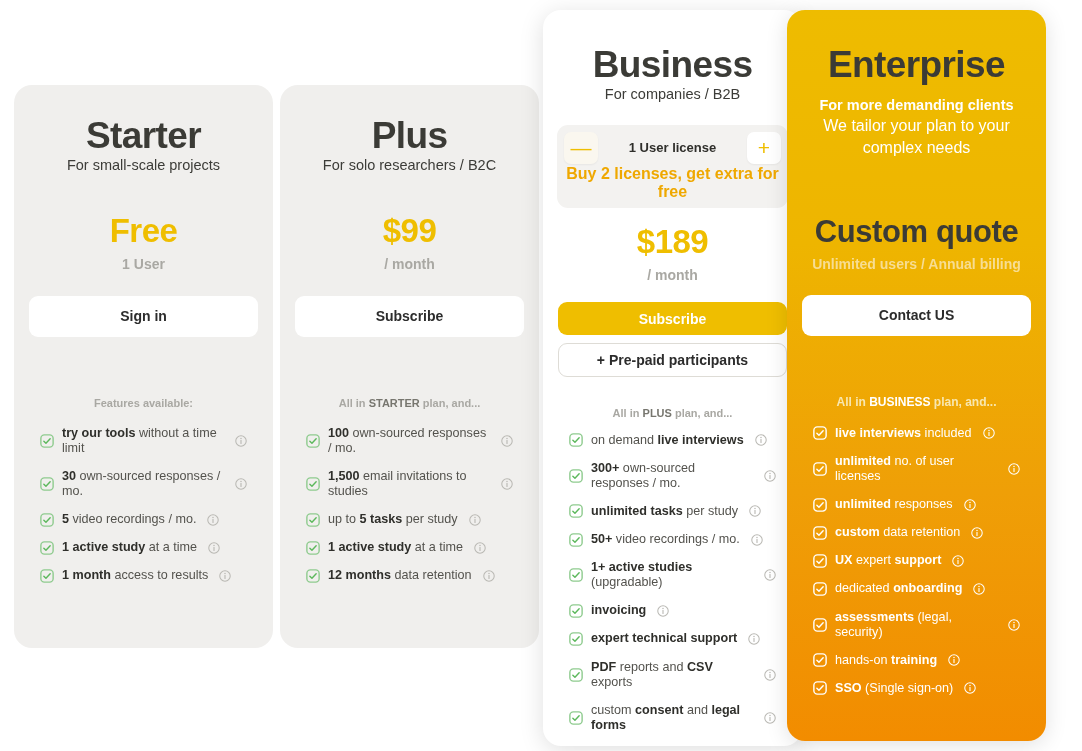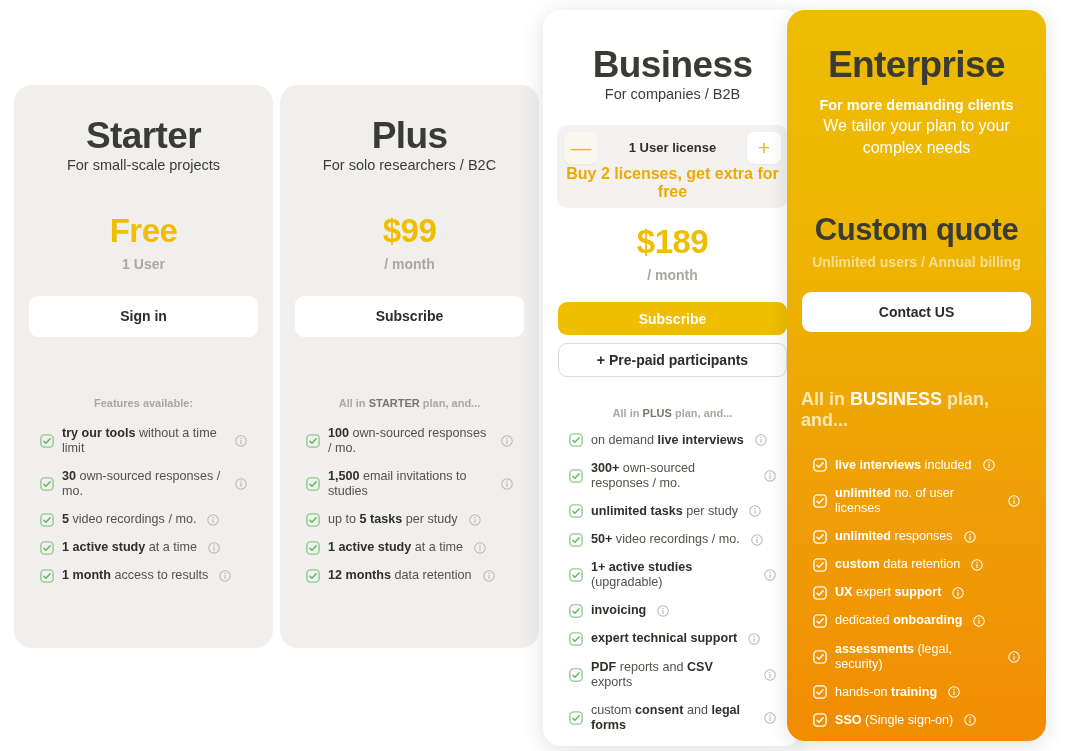--- a/index.html
+++ b/index.html
@@ -70,33 +70,33 @@
     font-family: "Liberation Sans", sans-serif;
   }
   .cta-white { background:#ffffff; color:#2c2c2c; }
   .cta-yellow { background:#efbe00; color:#ffffff; }
   .cta-outline { background:#ffffff; color:#2c2c2c; border:1px solid #dedcd6; }
 
   .section-head {
     font-size: 11px; color: #a9a8a3; font-weight: 700; text-align:center;
   }
   .section-head b { color:#77766f; font-weight: 800; }
-  .section-head-ent { font-size: 18px; color:#f8e7b0; font-weight:700; text-align:left; }
+  .section-head-ent { font-size: 12px; color:#f8e7b0; font-weight:700; text-align:left; }
   .section-head-ent b { color:#ffffff; font-weight:800; }
 
   .feature-list { width: 100%; padding: 0 12px; }
   .feature {
     display: flex; align-items: center; gap: 8px;
     margin-bottom: 13px;
     font-size: 12.6px;
     color: #53524d;
     line-height: 1.2;
   }
   .feature b { color: #2f2f2b; font-weight: 800; }
-  .feature-ent { color: #ffffff; margin-top: 10px; }
+  .feature-ent { color: #ffffff; }
   .feature-ent b { color: #ffffff; font-weight: 800; }
 
   .chk { flex: 0 0 auto; width: 14px; height: 14px; display:block; }
   .info { flex: 0 0 auto; width: 12px; height: 12px; display:block; margin-left: 3px; cursor:pointer; }
 
   
   .stepper-wrap {
     width: 231px; background:#f3f2f0; border-radius: 11px;
     padding: 7px; margin-top: 20px;
   }

